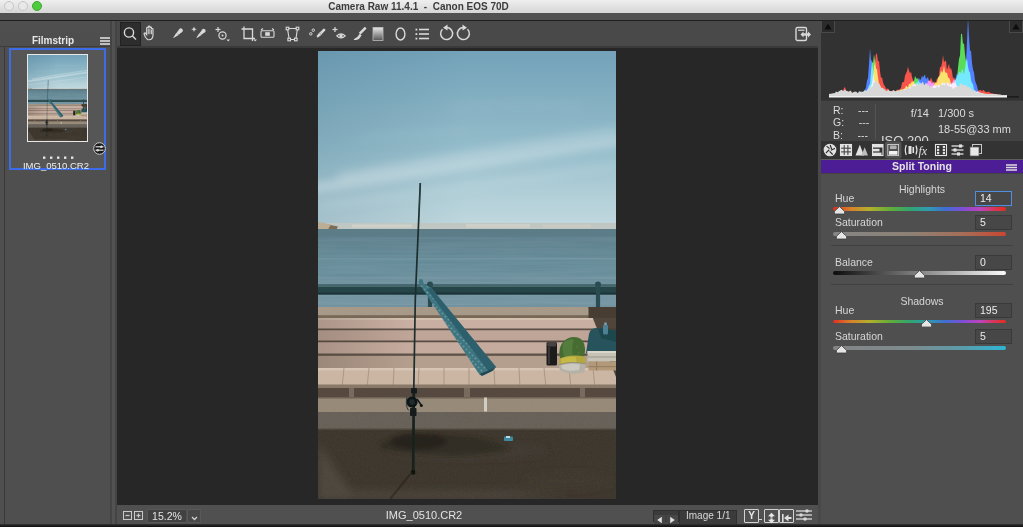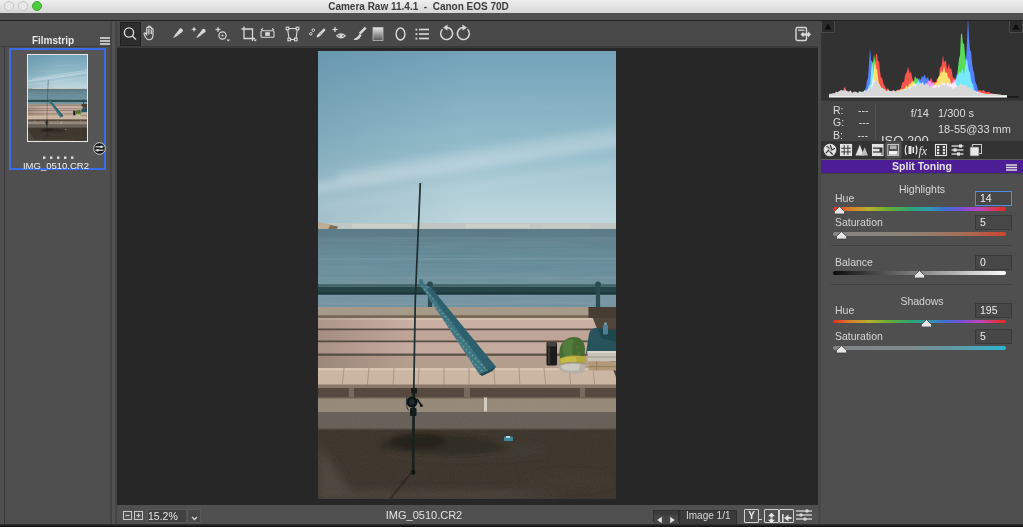--- a/index.html
+++ b/index.html
@@ -394,21 +394,21 @@
     </svg>
 </div>
 <div class="abs" id="bottombar">
   <svg class="abs" style="left:6px;top:5.5px" width="22" height="9" viewBox="0 0 22 9">
     <rect x="0.5" y="0.5" width="8" height="8" fill="none" stroke="#c9c9c9" stroke-width="1"></rect>
     <line x1="2.5" y1="4.5" x2="6.5" y2="4.5" stroke="#c9c9c9" stroke-width="1.2"></line>
     <rect x="11.5" y="0.5" width="8" height="8" fill="none" stroke="#c9c9c9" stroke-width="1"></rect>
     <line x1="13.5" y1="4.5" x2="17.5" y2="4.5" stroke="#c9c9c9" stroke-width="1.2"></line>
     <line x1="15.5" y1="2.5" x2="15.5" y2="6.5" stroke="#c9c9c9" stroke-width="1.2"></line>
   </svg>
-  <div class="abs" style="left:30px;top:3.5px;width:38px;height:12px;background:#414141;border:1px solid #585858;border-right:none;font-size:10.5px;color:#e3e3e3;line-height:13px;">15.2%</div>
+  <div class="abs" style="left:30px;top:3.5px;width:38px;height:12px;background:#414141;border:1px solid #585858;border-right:none;font-size:10.5px;color:#e3e3e3;text-align:center;line-height:13px;">15.2%</div>
   <div class="abs" style="left:70px;top:3.5px;width:12px;height:12px;background:#484848;border:1px solid #585858;">
     <svg width="13" height="12" viewBox="0 0 13 12">
         <path d="M4,5 l2.5,2.5 L9,5" stroke="#d0d0d0" stroke-width="1.3" fill="none"></path>
       </svg>
   </div>
   <div class="abs" style="left:0px;top:4px;width:614px;text-align:center;font-size:11px;color:#e2e2e2;">IMG_0510.CR2</div>
   <div class="abs" style="left:536px;top:5px;width:24px;height:10px;background:#3b3b3b;border:1px solid #2f2f2f;">
     <svg width="24" height="10" viewBox="0 0 24 10">
         <rect x="0" y="0" width="11.5" height="10" fill="#464646"></rect>
         <rect x="12.5" y="0" width="11.5" height="10" fill="#464646"></rect>

